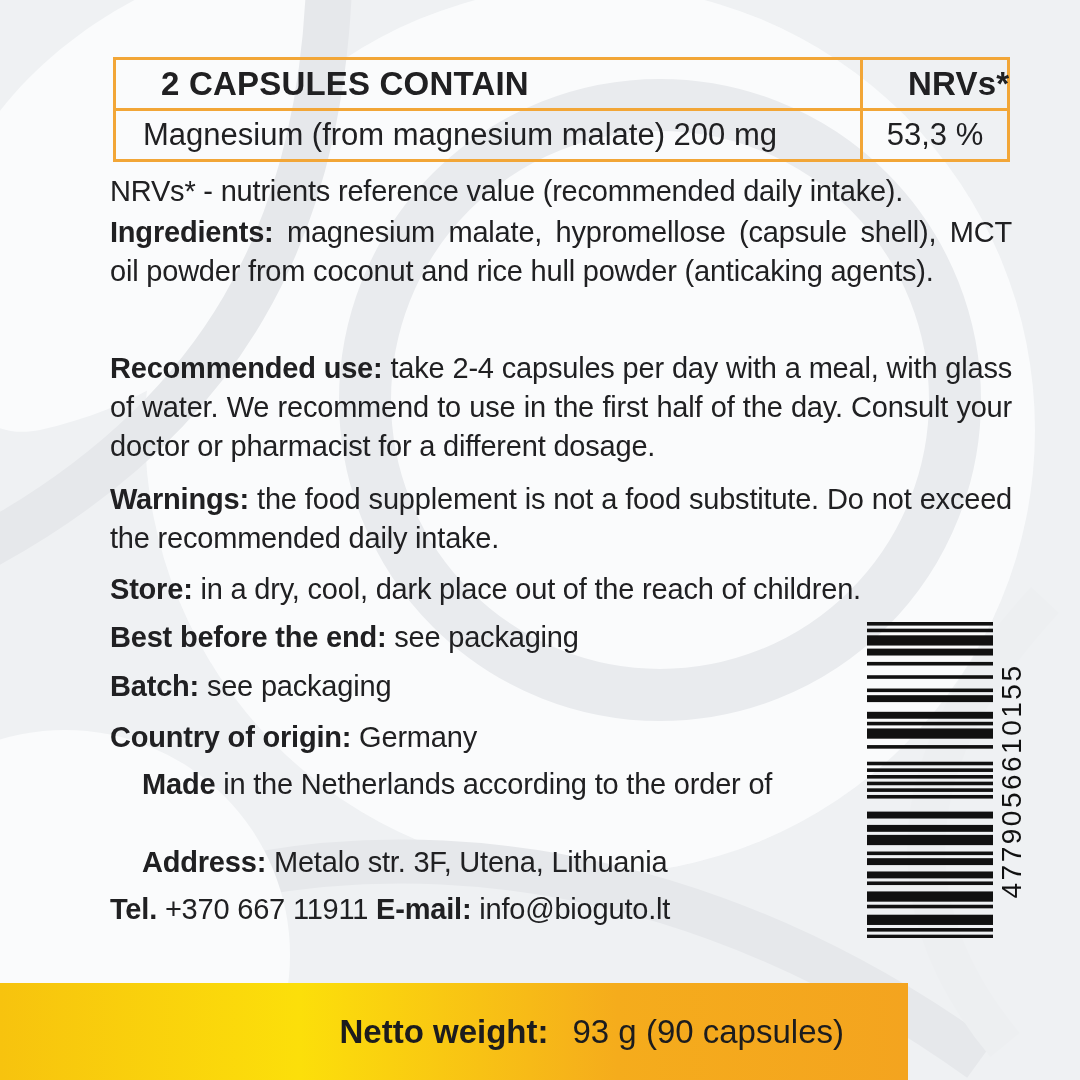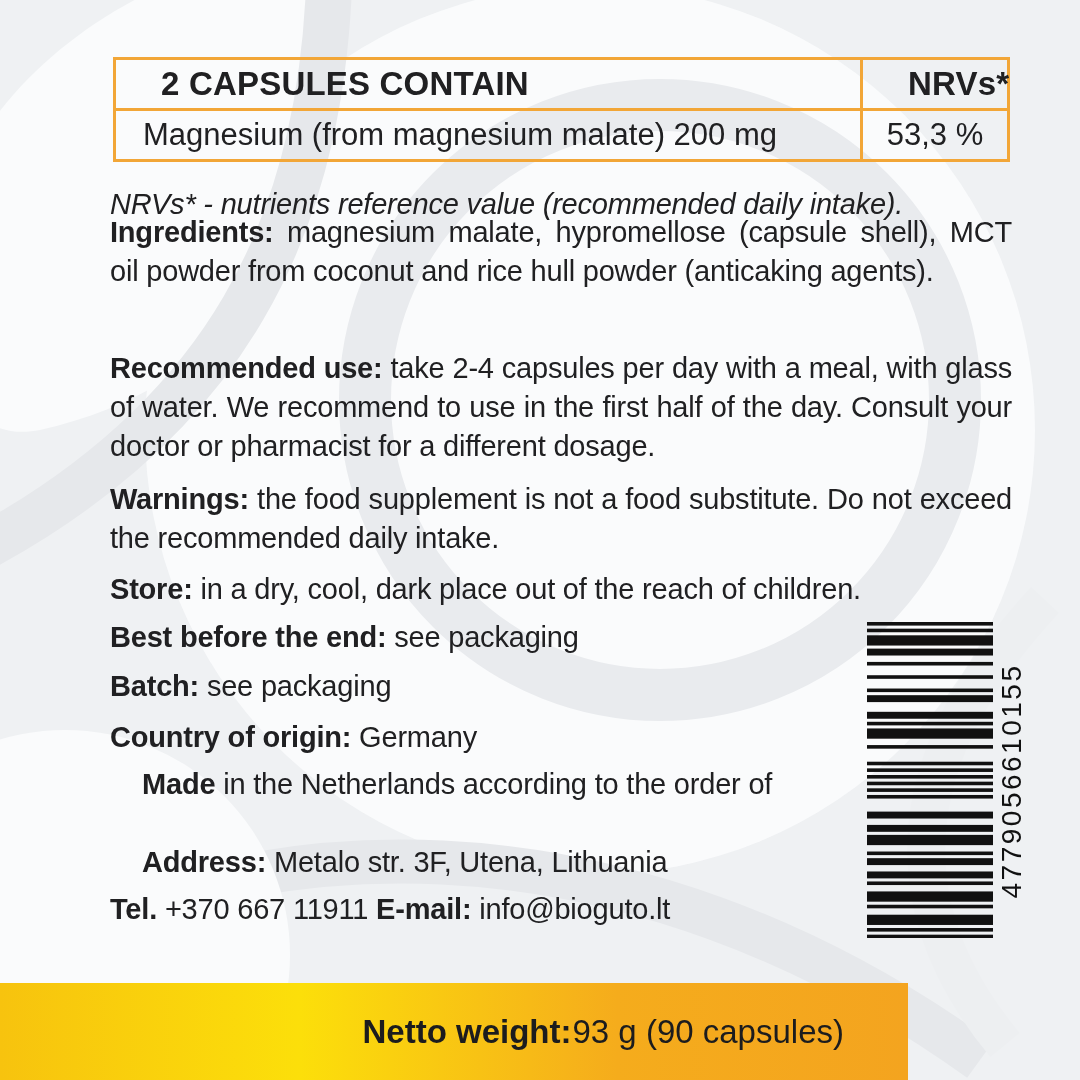--- a/index.html
+++ b/index.html
@@ -39,21 +39,21 @@
   table.facts tr.rw td{height:51px;font-size:31px;font-weight:400;}
 
   
   .blk{
     position:absolute;left:110px;width:902px;
     font-size:29px;line-height:39px;letter-spacing:-0.2px;
     text-align:left;
   }
   .blk.just{text-align:justify;}
   .blk .lbl{font-weight:700;}
-  #nrv-note{top:185px;font-style:italic;}
+  #nrv-note{top:172px;}
   #ingredients{top:213px;}
   #recommended{top:349px;}
   #warnings{top:480px;}
   #store{top:570px;}
   #best-before{top:618px;}
   #batch{top:667px;}
   #country{top:718px;}
   #made{top:765px;width:720px;margin-left:32px;}
   #tel{top:890px;width:720px;}
 
@@ -68,21 +68,21 @@
   }
 
   
   .footer-band{
     position:absolute;left:0;bottom:0;width:908px;height:97px;
     background:linear-gradient(90deg,var(--band_left) 0%,var(--band_bright) 33%,var(--band_mid) 68%,var(--band_right) 100%);
     display:flex;align-items:center;justify-content:flex-end;
     padding-right:64px;font-size:33px;color:#1c1c1e;
   }
   .footer-band .lbl{font-weight:700;}
-  .footer-band .val{font-weight:400;margin-left:1px;}
+  .footer-band .val{font-weight:400;margin-left:24px;}
 </style>
 </head>
 <body>
 
 <svg class="watermark" viewBox="0 0 1080 1080" aria-hidden="true">
   <circle cx="590" cy="430" r="445" fill="#FBFCFD" opacity="0.9"></circle>
   <path d="M 320,-40 C 360,200 260,380 40,430 C -60,450 -85,300 -40,180 C 5,60 180,-60 320,-40 Z" fill="#FAFBFC"></path>
   <path d="M 330,-60 C 330,220 230,430 -60,570" stroke="#E6E8EB" stroke-width="46" fill="none"></path>
   <circle cx="660" cy="400" r="295" stroke="#E9EBEE" stroke-width="52" fill="none"></circle>
   <path d="M -80,1010 C 240,795 640,815 980,1060" stroke="#E6E8EB" stroke-width="44" fill="none"></path>

